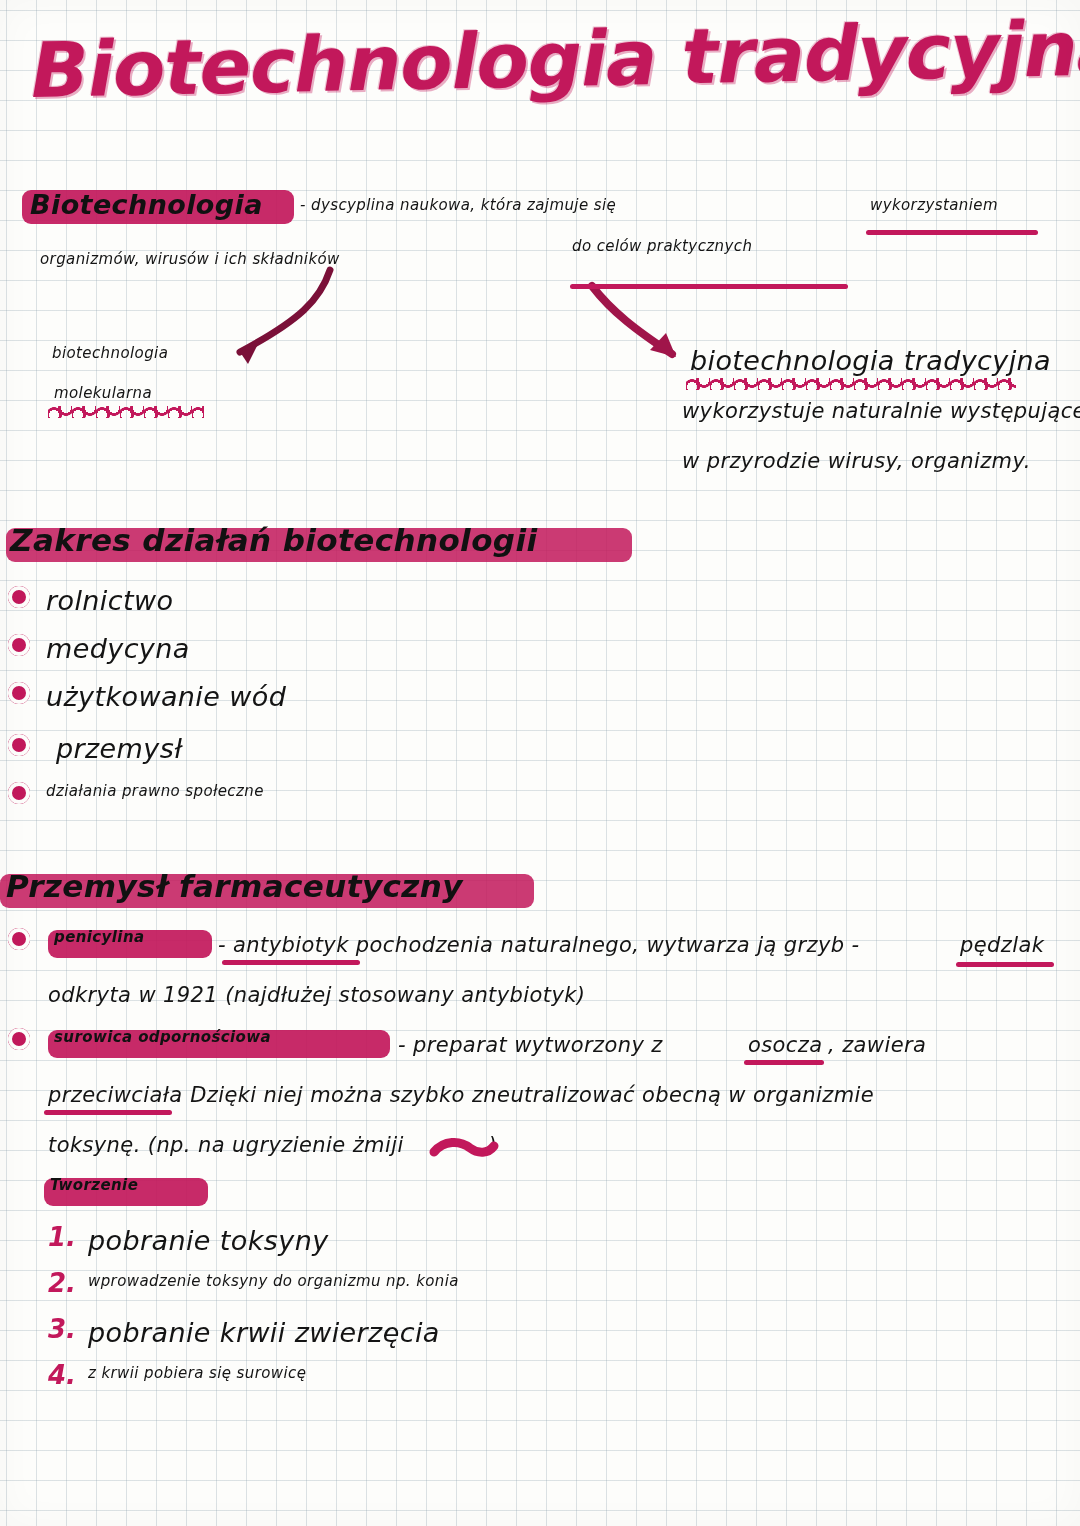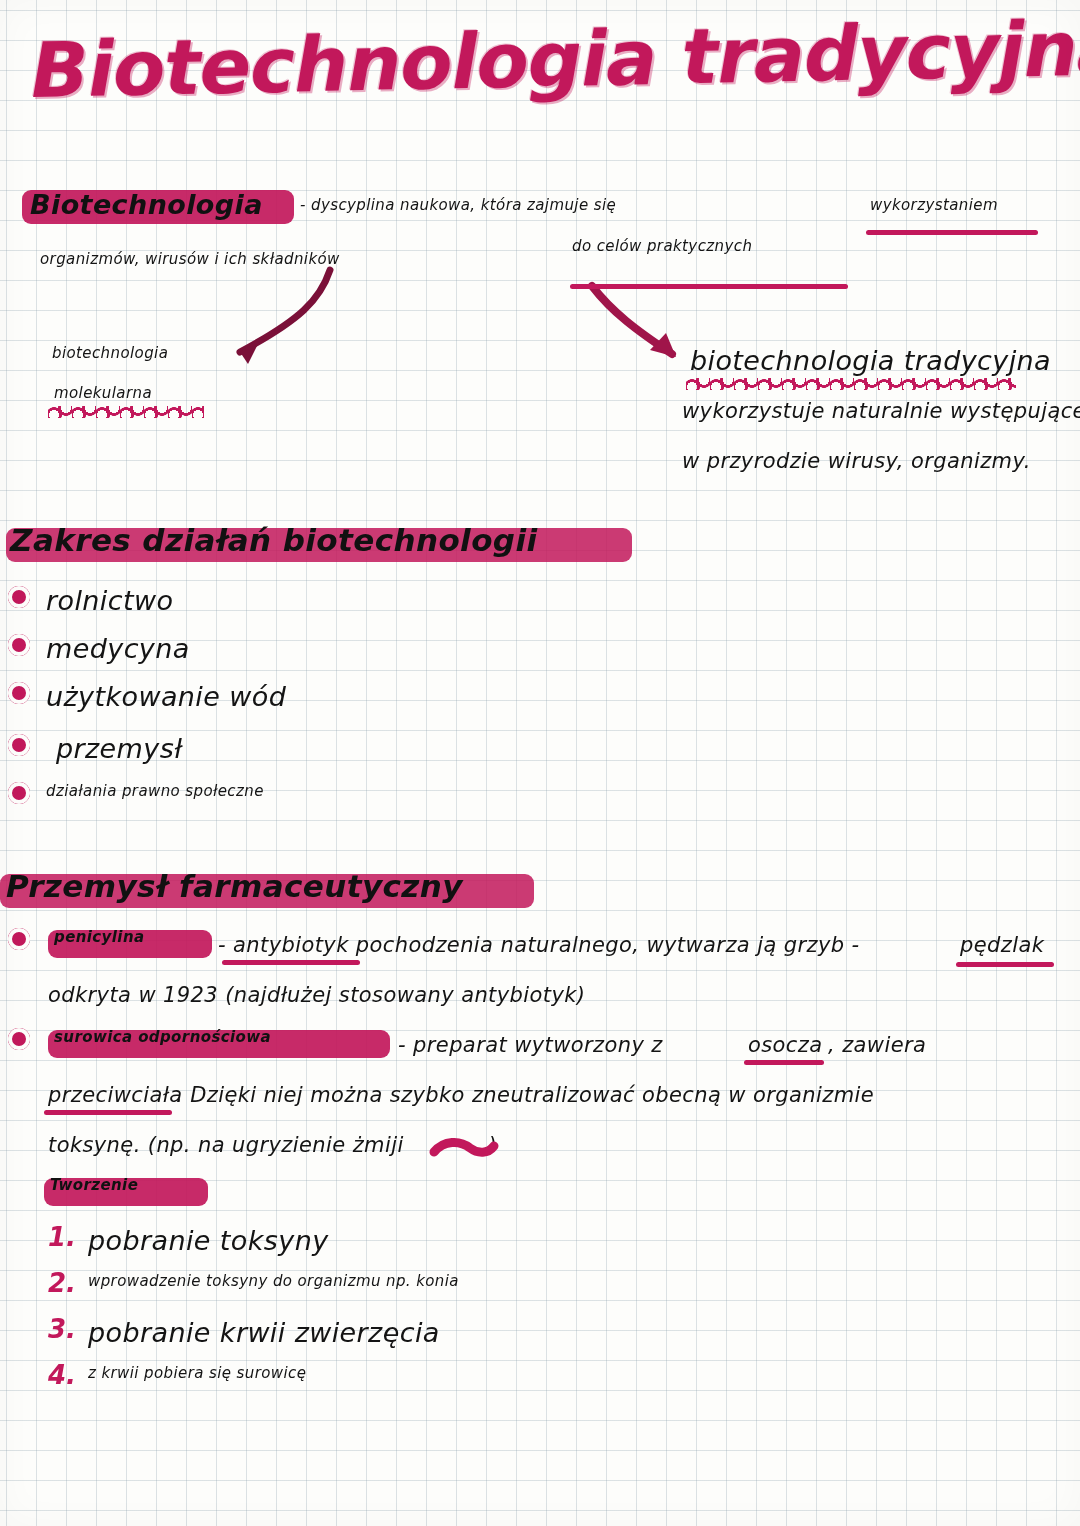--- a/index.html
+++ b/index.html
@@ -180,21 +180,21 @@
   <div class="marker marker-soft" style="left:0px; top:874px; width:534px; height:34px;"></div>
   <div class="ink hl-text" style="left:6px; top:868px; font-size:31px;">Przemysł farmaceutyczny</div>
 
   <div class="bullet" style="left:8px; top:928px;"></div>
   <div class="marker" style="left:48px; top:930px; width:164px; height:28px;"></div>
   <div class="ink hl-text t" style="left:54px; top:928px;">penicylina</div>
   <div class="ink t t-sm" style="left:218px; top:932px;">- antybiotyk pochodzenia naturalnego, wytwarza ją grzyb - </div>
   <div class="ink t t-sm" style="left:960px; top:932px;">pędzlak</div>
   <div class="uline" style="left:222px; top:960px; width:138px;"></div>
   <div class="uline" style="left:956px; top:962px; width:98px;"></div>
-  <div class="ink t t-sm" style="left:48px; top:982px;">odkryta w 1923 (najdłużej stosowany antybiotyk)</div>
+  <div class="ink t t-sm" style="left:48px; top:982px;">odkryta w 1921 (najdłużej stosowany antybiotyk)</div>
 
   <div class="bullet" style="left:8px; top:1028px;"></div>
   <div class="marker" style="left:48px; top:1030px; width:342px; height:28px;"></div>
   <div class="ink t t-sm" style="left:398px; top:1032px;">- preparat wytworzony z </div>
   <div class="ink hl-text t" style="left:54px; top:1028px;">surowica odpornościowa</div>
   <div class="ink t t-sm" style="left:748px; top:1032px;">osocza</div>
   <div class="uline" style="left:744px; top:1060px; width:80px;"></div>
   <div class="ink t t-sm" style="left:828px; top:1032px;">, zawiera</div>
 
   <div class="ink t t-sm" style="left:48px; top:1082px;">przeciwciała</div>

